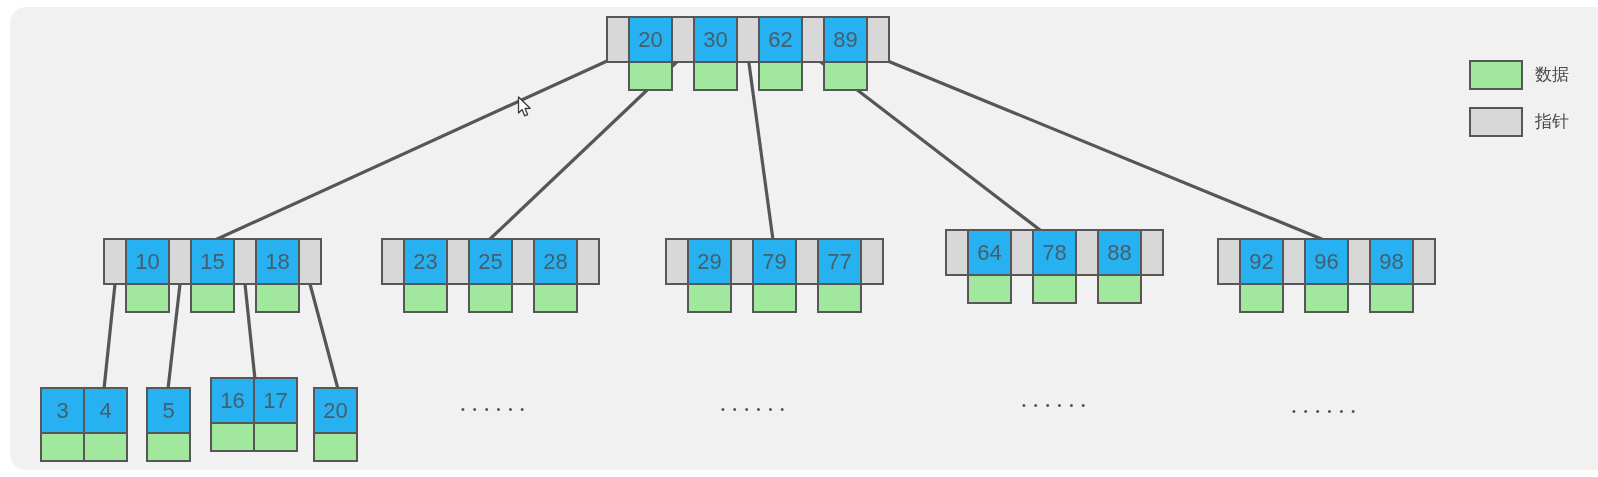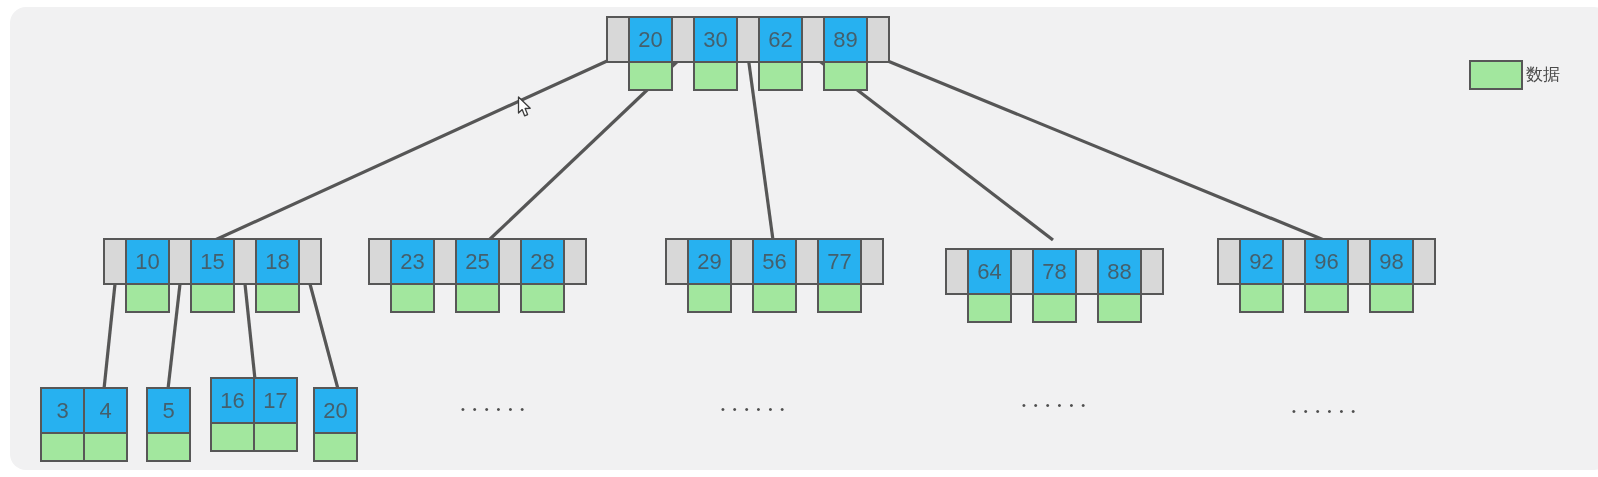--- a/index.html
+++ b/index.html
@@ -29,21 +29,21 @@
   }
   .ellipsis{
     position:absolute;z-index:2;font-size:11px;letter-spacing:8px;
     line-height:14px;color:#4f4f4f;white-space:nowrap;
   }
   .legend{position:absolute;left:1469px;top:60px;z-index:2;}
   .legend-row{display:flex;align-items:center;margin-bottom:17px;}
   .legend-swatch{
     box-sizing:border-box;width:54px;height:30px;border:2px solid #575757;flex:none;
   }
-  .legend-label{margin-left:3px;font-size:17px;color:#4a4a4a;line-height:30px;}
+  .legend-label{margin-left:12px;font-size:17px;color:#4a4a4a;line-height:30px;}
   .cursor{position:absolute;left:517px;top:96px;z-index:5;}
 </style>
 </head>
 <body>
 
 <div class="card"></div>
 
 <svg class="connectors" width="1598" height="477">
   <g stroke="#565656" stroke-width="3.2">
     <line x1="618" y1="56" x2="215" y2="240"></line>
@@ -94,21 +94,21 @@
     <div class="data-cell"></div>
   </div>
   <div class="cell ptr"></div>
   <div class="cell key">
     <span class="num">18</span>
     <div class="data-cell"></div>
   </div>
   <div class="cell ptr"></div>
 </div>
 
-<div class="node" style="left:368px;top:238px;">
+<div class="node" style="left:381px;top:238px;">
   <div class="cell ptr"></div>
   <div class="cell key">
     <span class="num">23</span>
     <div class="data-cell"></div>
   </div>
   <div class="cell ptr"></div>
   <div class="cell key">
     <span class="num">25</span>
     <div class="data-cell"></div>
   </div>
@@ -121,32 +121,32 @@
 </div>
 
 <div class="node" style="left:665px;top:238px;">
   <div class="cell ptr"></div>
   <div class="cell key">
     <span class="num">29</span>
     <div class="data-cell"></div>
   </div>
   <div class="cell ptr"></div>
   <div class="cell key">
-    <span class="num">56</span>
+    <span class="num">79</span>
     <div class="data-cell"></div>
   </div>
   <div class="cell ptr"></div>
   <div class="cell key">
     <span class="num">77</span>
     <div class="data-cell"></div>
   </div>
   <div class="cell ptr"></div>
 </div>
 
-<div class="node" style="left:945px;top:248px;">
+<div class="node" style="left:945px;top:229px;">
   <div class="cell ptr"></div>
   <div class="cell key">
     <span class="num">64</span>
     <div class="data-cell"></div>
   </div>
   <div class="cell ptr"></div>
   <div class="cell key">
     <span class="num">78</span>
     <div class="data-cell"></div>
   </div>
@@ -216,17 +216,21 @@
 <div class="ellipsis" style="left:461px;top:402px;">••••••</div>
 <div class="ellipsis" style="left:721px;top:402px;">••••••</div>
 <div class="ellipsis" style="left:1022px;top:398px;">••••••</div>
 <div class="ellipsis" style="left:1292px;top:404px;">••••••</div>
 
 <div class="legend">
   <div class="legend-row">
     <div class="legend-swatch" style="background: rgb(162, 231, 158);"></div>
     <div class="legend-label">数据</div>
   </div>
+  <div class="legend-row">
+    <div class="legend-swatch" style="background: rgb(216, 216, 216);"></div>
+    <div class="legend-label">指针</div>
+  </div>
 </div>
 
 <svg class="cursor" width="16" height="23" viewBox="0 0 16 23">
   <path d="M1.5,1 L1.5,17 L5.2,13.6 L7.6,19.8 L10.6,18.6 L8.1,12.5 L13.2,12.3 Z" fill="#ffffff" stroke="#3c3c3c" stroke-width="1.3" stroke-linejoin="round"></path>
 </svg>
 
 </body></html>

